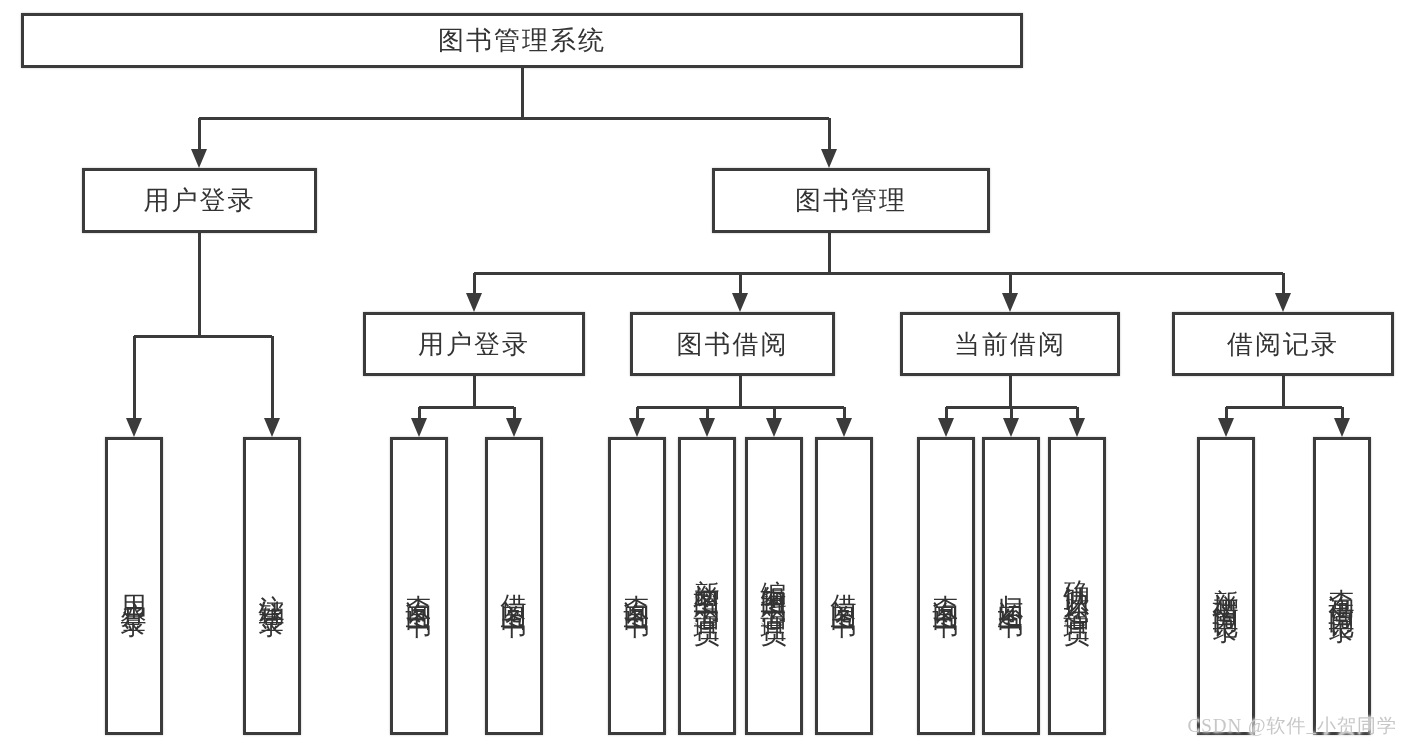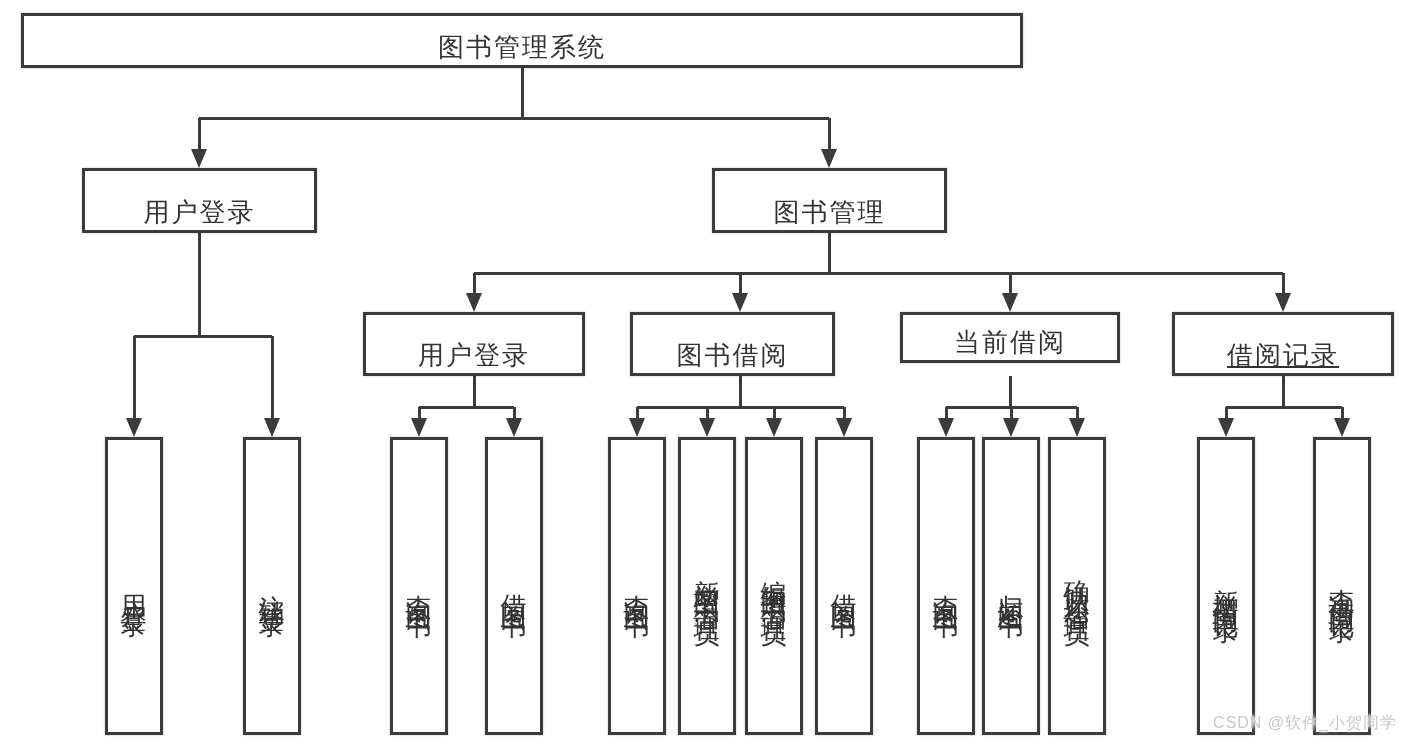--- a/index.html
+++ b/index.html
@@ -23,21 +23,21 @@
     height: 747px;
     pointer-events: none;
   }
   
   .hbox {
     position: absolute;
     box-sizing: border-box;
     border: 3px solid #3b3b3b;
     background: #ffffff;
     display: flex;
-    align-items: flex-end;
+    align-items: center;
     justify-content: center;
     font-size: 26px;
     color: #333333;
     letter-spacing: 2px;
     box-shadow: 0 0 2px rgba(0,0,0,0.25);
     white-space: nowrap;
   }
   
   .vbox {
     position: absolute;
@@ -55,47 +55,48 @@
   .vbox span {
     writing-mode: vertical-rl;
     font-size: 26px;
     color: #333333;
     letter-spacing: 6px;
     line-height: 1;
   }
   
   #root      { left: 21px;   top: 13px;  width: 1002px; height: 55px; }
   #n-login   { left: 82px;   top: 168px; width: 235px;  height: 65px; }
-  #n-mgmt    { left: 712px;  top: 168px; width: 235px;  height: 65px; }
+  #n-mgmt    { left: 712px;  top: 168px; width: 278px;  height: 65px; }
   #n-newbook { left: 363px;  top: 312px; width: 222px;  height: 64px; }
   #n-borrow  { left: 630px;  top: 312px; width: 205px;  height: 64px; }
-  #n-current { left: 900px;  top: 312px; width: 220px;  height: 51px; }
-  #n-records { left: 1172px; top: 312px; width: 222px;  height: 64px; text-decoration: underline; }
+  #n-current { left: 900px;  top: 312px; width: 220px;  height: 64px; }
+  #n-records { left: 1172px; top: 312px; width: 222px;  height: 64px; }
   #l1  { left: 105px; }
   #l2  { left: 243px; }
   #l3  { left: 390px; }
   #l4  { left: 485px; }
   #l5  { left: 608px; }
   #l6  { left: 678px; }
   #l7  { left: 745px; }
   #l8  { left: 815px; }
   #l9  { left: 917px; }
   #l10 { left: 982px; }
   #l11 { left: 1048px; }
   #l12 { left: 1197px; }
   #l13 { left: 1313px; }
   .watermark {
     position: absolute;
     right: 8px;
     top: 713px;
-    font-size: 16px;
+    font-size: 19px;
     color: #c7c7c7;
     letter-spacing: 1px;
     text-shadow: 0 0 3px #ffffff, 0 0 3px #ffffff, 0 0 5px #ffffff;
     white-space: nowrap;
+    font-family: Liberation Serif, serif;
   }
 </style>
 </head>
 <body>
 
 <div class="canvas">
 
   <svg class="connector-layer" width="1405" height="747" viewBox="0 0 1405 747" xmlns="http://www.w3.org/2000/svg">
     <path d="M522 68 V118 M199 118 H829 M199 118 V151 M829 118 V151
              M199 233 V336 M134 336 H272 M134 336 V420 M272 336 V420

